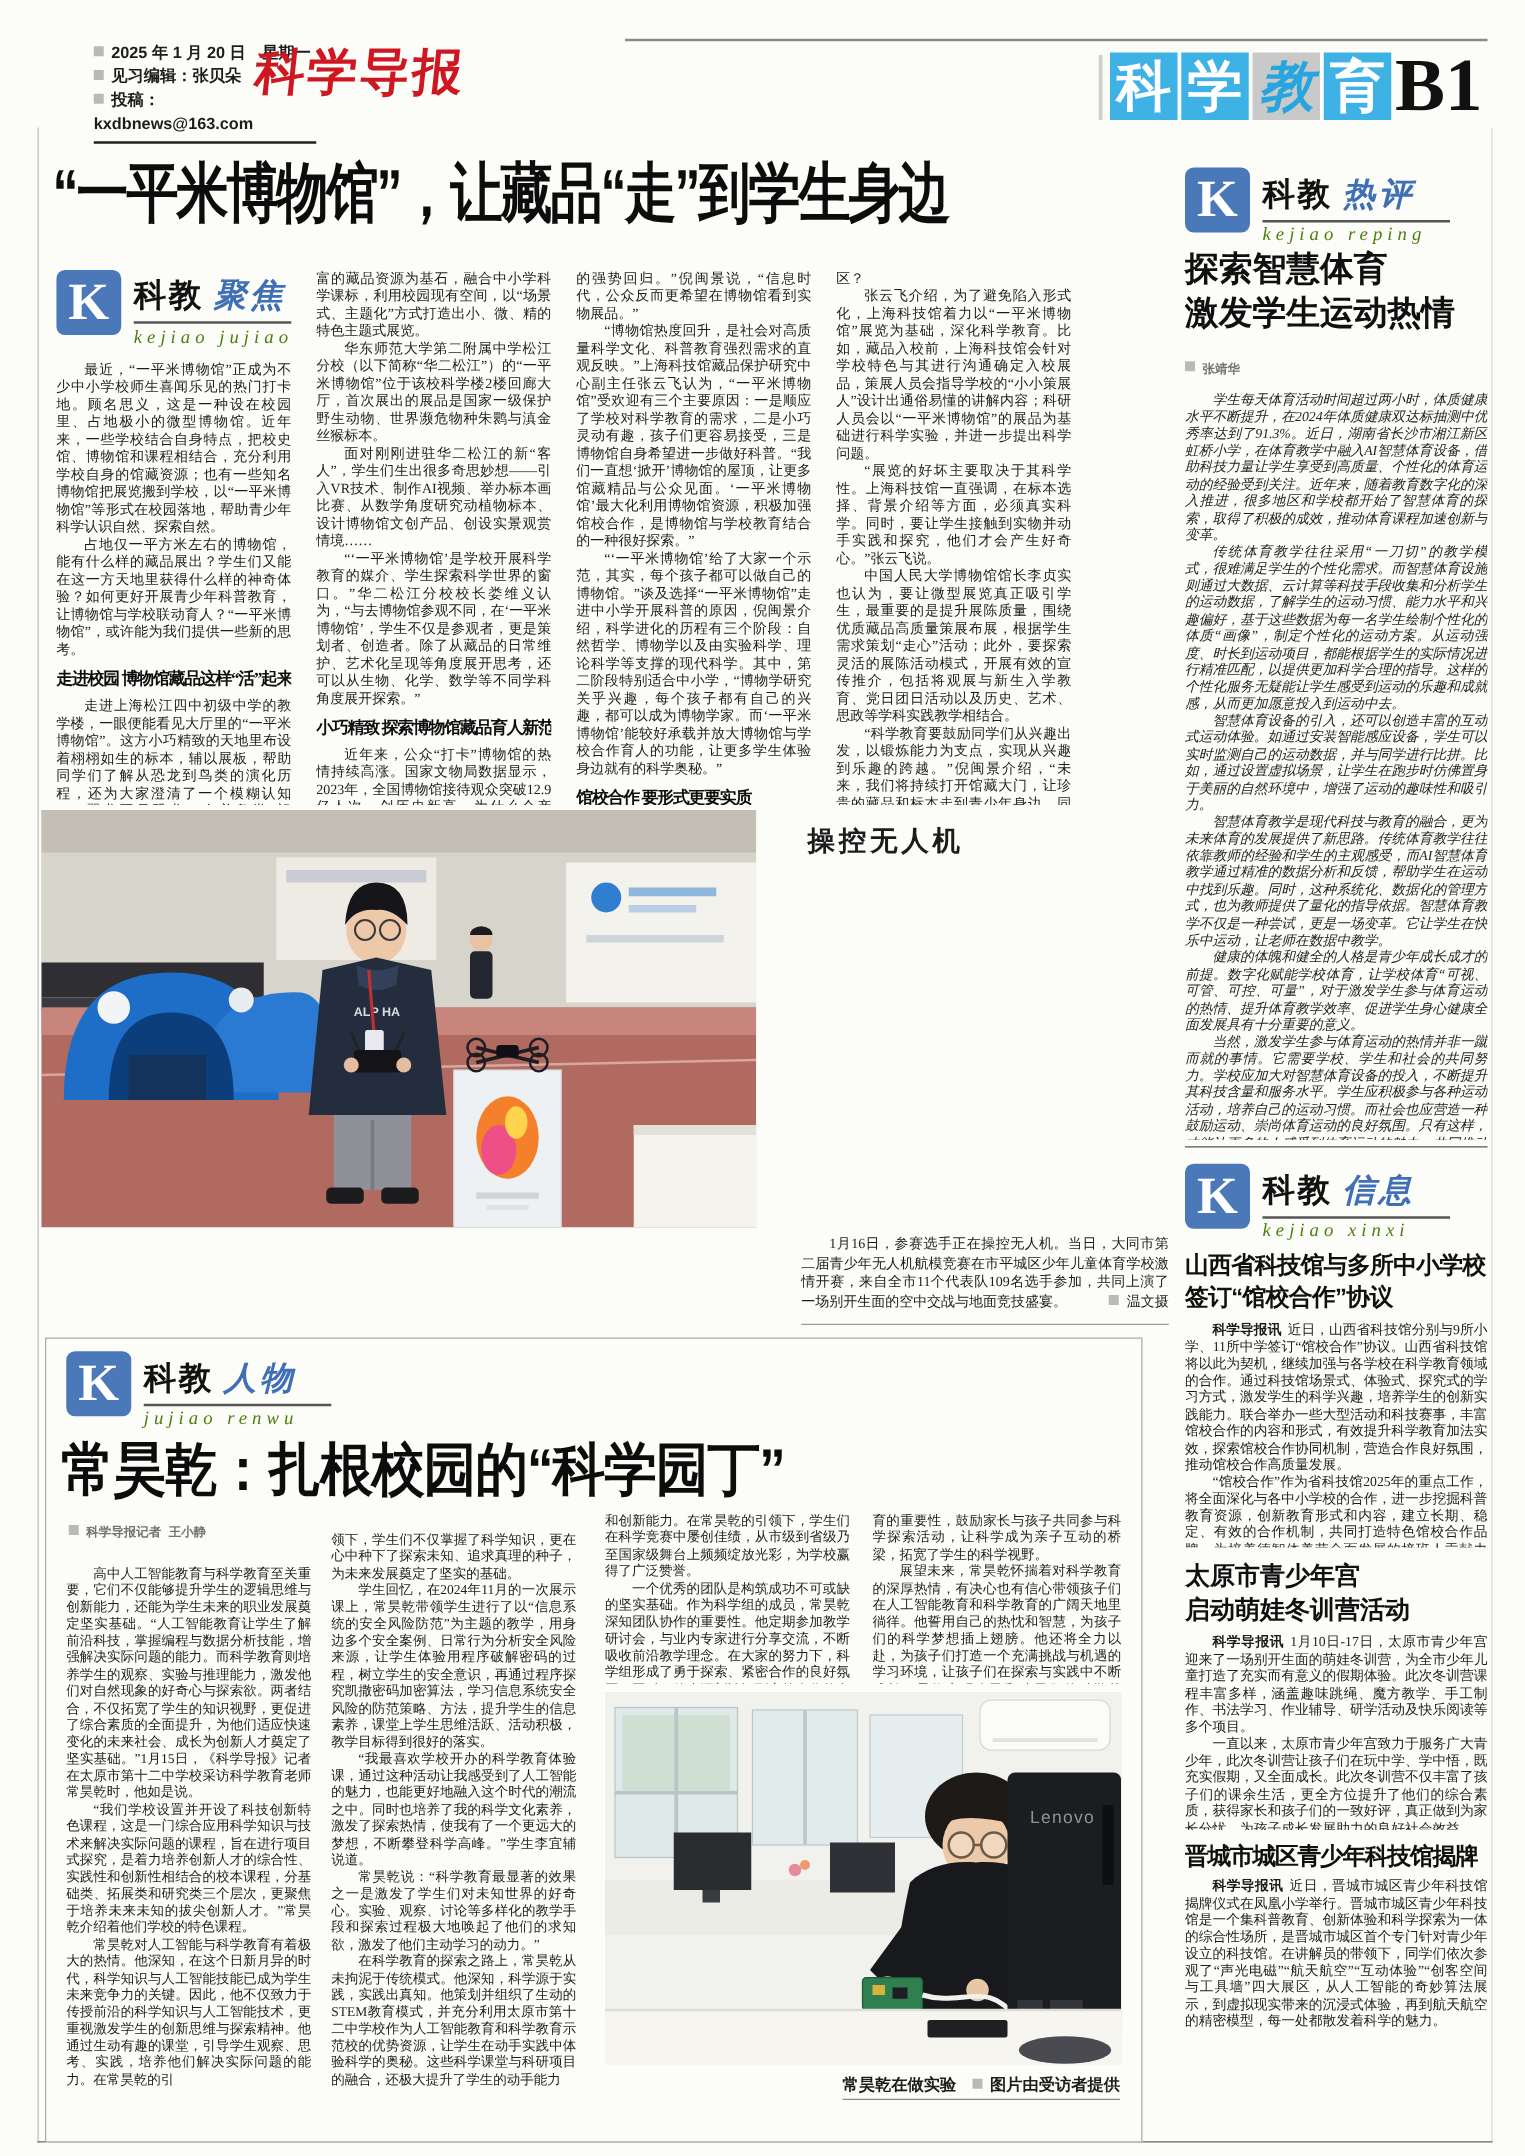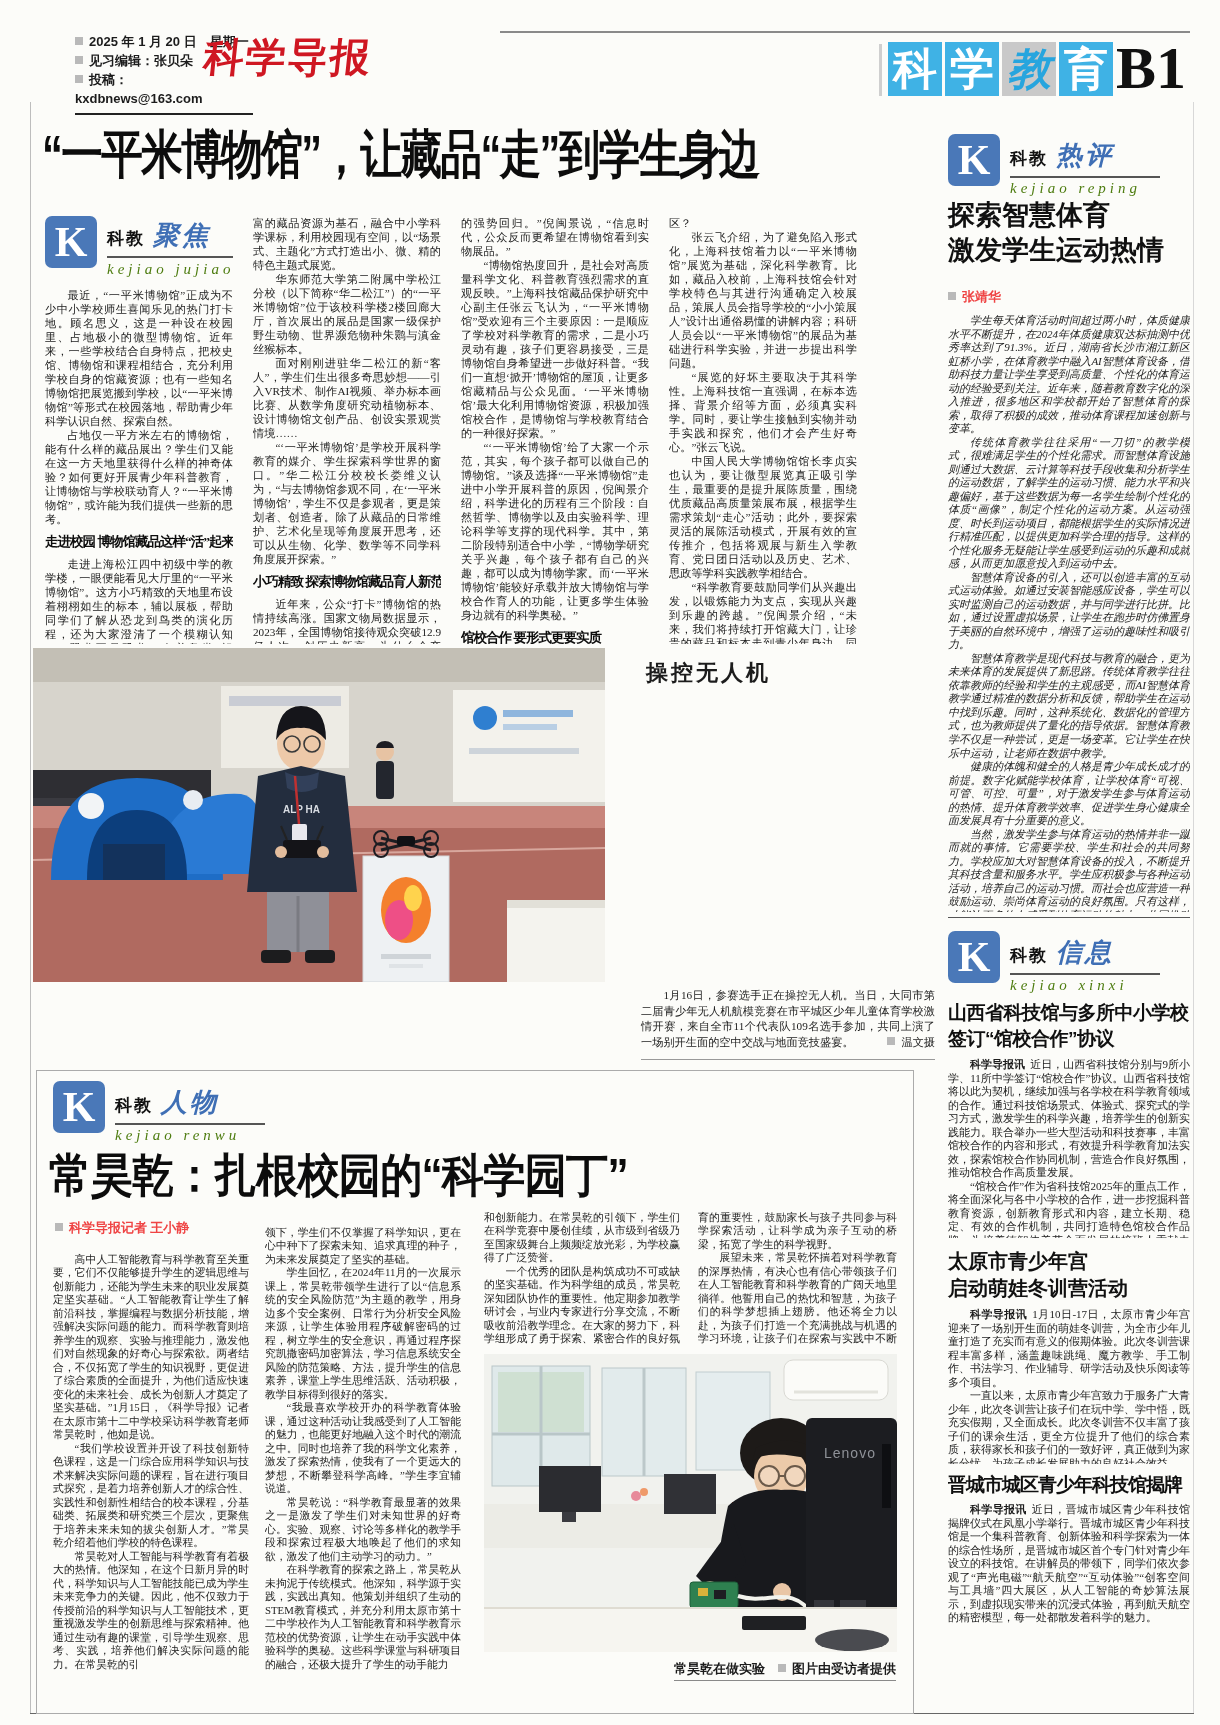--- a/index.html
+++ b/index.html
@@ -20,21 +20,21 @@
         font-size:44px;font-weight:900;font-family:"Liberation Sans",sans-serif;}
   .tile.jiao{background:#c9c9c9;color:#27a5de;font-family:"Liberation Serif",serif;font-style:italic;}
   .pageno{left:1116px;top:34px;font-size:60px;font-weight:bold;font-family:"Liberation Serif",serif;color:#111;}
   .graytick{left:879px;top:44px;width:3px;height:52px;background:#cfcfcf;}
   
   .badge{display:flex;align-items:flex-start;}
   .badge-k{width:52px;height:52px;border-radius:7px;background:#4a78b8;color:#fff;display:flex;align-items:center;
            justify-content:center;font-family:"Liberation Serif",serif;font-weight:bold;font-size:42px;flex:0 0 auto;}
   .badge-right{margin-left:10px;}
   .badge-title{border-bottom:2px solid #555;padding:4px 0 3px;width:150px;white-space:nowrap;}
-  .bt-black{font-family:"Liberation Sans",sans-serif;font-weight:bold;font-size:17px;letter-spacing:2px;color:#111;}
+  .bt-black{font-family:"Liberation Sans",sans-serif;font-weight:bold;font-size:26px;letter-spacing:2px;color:#111;}
   .bt-blue{font-family:"Liberation Serif",serif;font-weight:bold;font-style:italic;font-size:26px;color:#3f6fb5;
            margin-left:8px;letter-spacing:3px;}
   .badge-pinyin{font-family:"Liberation Serif",serif;font-style:italic;color:#4d7c0f;font-size:15px;
                 letter-spacing:4px;margin-top:2px;}
   
   .mainhead{left:42px;top:120px;width:870px;font-size:52px;font-weight:900;white-space:nowrap;
             font-family:"Liberation Sans",sans-serif;transform:scaleX(0.8);transform-origin:left top;
             letter-spacing:-2px;color:#0c0c0c;}
   .renwuhead{font-size:46px;font-weight:900;white-space:nowrap;font-family:"Liberation Sans",sans-serif;
              transform:scaleX(0.92);transform-origin:left top;letter-spacing:-1px;color:#0c0c0c;}
@@ -42,21 +42,21 @@
   
   .cols{display:flex;gap:20px;}
   .col{flex:1;overflow:hidden;}
   .bodytext{font-size:11.2px;line-height:1.25;text-align:justify;}
   .para{margin:0;text-indent:2em;}
   .para.cont{text-indent:0;}
   .subhead{margin:8px 0 6px;font-family:Liberation Serif, serif;font-weight:bold;font-size:13.5px;
            white-space:nowrap;letter-spacing:-1px;color:#0d0d0d;}
   .tail-author{float:right;font-weight:bold;font-family:"Liberation Sans",sans-serif;}
   .lead-label{font-weight:bold;font-family:"Liberation Sans",sans-serif;margin-right:5px;font-style:normal;}
-  .byline{font-family:Liberation Serif, serif;font-weight:bold;font-size:13px;color:#ef4444;}
+  .byline{font-family:Liberation Mono, monospace;font-weight:bold;font-size:10px;color:#737373;}
   
   .photoframe{overflow:hidden;background:#ddd;}
   .caption{font-size:11.2px;line-height:1.4;text-align:justify;}
   .credit{float:right;font-family:"Liberation Sans",sans-serif;}
   .hr{background:#999;height:1px;}
   
   .renwubox{left:36px;top:1070px;width:876px;height:642px;border:1px solid #ababab;background:#fcfcf9;}
   .photo-cap{font-family:"Liberation Sans",sans-serif;font-weight:bold;font-size:13px;
              border-bottom:1px solid #8a8a8a;padding-bottom:4px;}
   
@@ -194,21 +194,21 @@
   <div class="abs caption" style="left:641px;top:988px;width:294px;">
     <p class="para" style="margin:0;"><span>1月16日，参赛选手正在操控无人机。当日，大同市第二届青少年无人机航模竞赛在市平城区少年儿童体育学校激情开赛，来自全市11个代表队109名选手参加，共同上演了一场别开生面的空中交战与地面竞技盛宴。</span><span class="credit"><span class="sq sm"></span><span>温文摄</span></span></p>
   </div>
   <div class="abs hr" style="left:641px;top:1059px;width:294px;"></div>
 
   <div class="abs renwubox">
     <div class="abs badge" style="left:16px;top:10px;">
       <div class="badge-k">K</div>
       <div class="badge-right">
         <div class="badge-title"><span class="bt-black">科教</span><span class="bt-blue">人物</span></div>
-        <div class="badge-pinyin">kejiao  renwu</div>
+        <div class="badge-pinyin">jujiao  renwu</div>
       </div>
     </div>
     <h2 class="abs renwuhead" style="left:12px;top:74px;margin:0;">常昊乾：扎根校园的“科学园丁”</h2>
     <div class="abs byline" style="left:18px;top:148px;"><span class="sq sm"></span><span>科学导报记者 王小静</span></div>
 
     <div class="abs bodytext" style="left:16px;top:182px;width:196px;height:446px;overflow:hidden;font-size:10.8px;">
         <p class="para">高中人工智能教育与科学教育至关重要，它们不仅能够提升学生的逻辑思维与创新能力，还能为学生未来的职业发展奠定坚实基础。“人工智能教育让学生了解前沿科技，掌握编程与数据分析技能，增强解决实际问题的能力。而科学教育则培养学生的观察、实验与推理能力，激发他们对自然现象的好奇心与探索欲。两者结合，不仅拓宽了学生的知识视野，更促进了综合素质的全面提升，为他们适应快速变化的未来社会、成长为创新人才奠定了坚实基础。”1月15日，《科学导报》记者在太原市第十二中学校采访科学教育老师常昊乾时，他如是说。</p>
         <p class="para">“我们学校设置并开设了科技创新特色课程，这是一门综合应用科学知识与技术来解决实际问题的课程，旨在进行项目式探究，是着力培养创新人才的综合性、实践性和创新性相结合的校本课程，分基础类、拓展类和研究类三个层次，更聚焦于培养未来未知的拔尖创新人才。”常昊乾介绍着他们学校的特色课程。</p>
         <p class="para">常昊乾对人工智能与科学教育有着极大的热情。他深知，在这个日新月异的时代，科学知识与人工智能技能已成为学生未来竞争力的关键。因此，他不仅致力于传授前沿的科学知识与人工智能技术，更重视激发学生的创新思维与探索精神。他通过生动有趣的课堂，引导学生观察、思考、实践，培养他们解决实际问题的能力。在常昊乾的引</p>
       </div>

